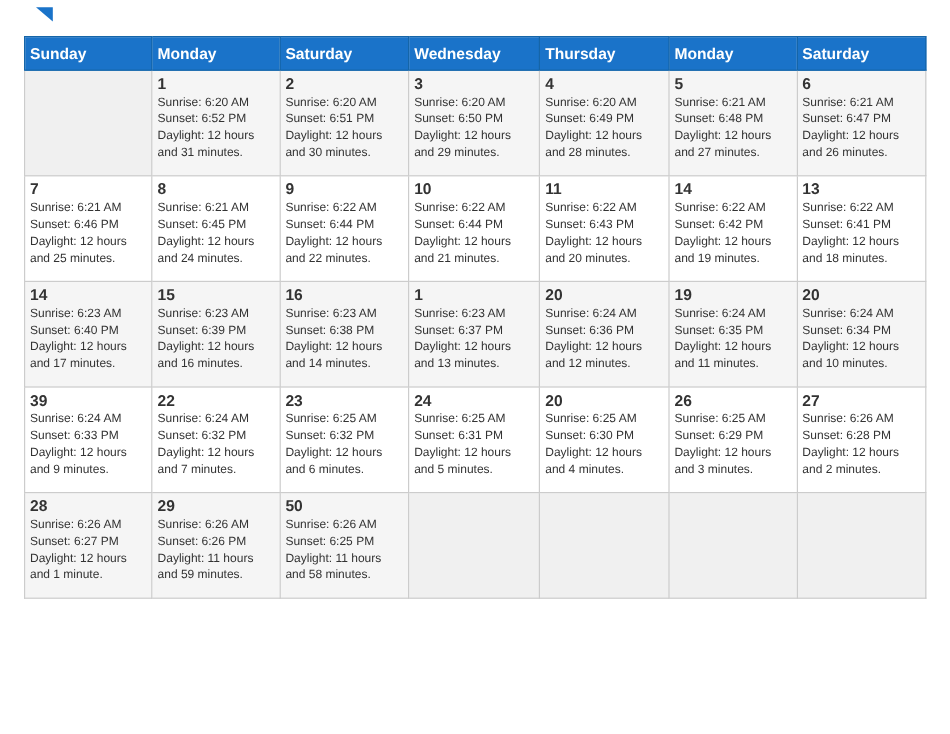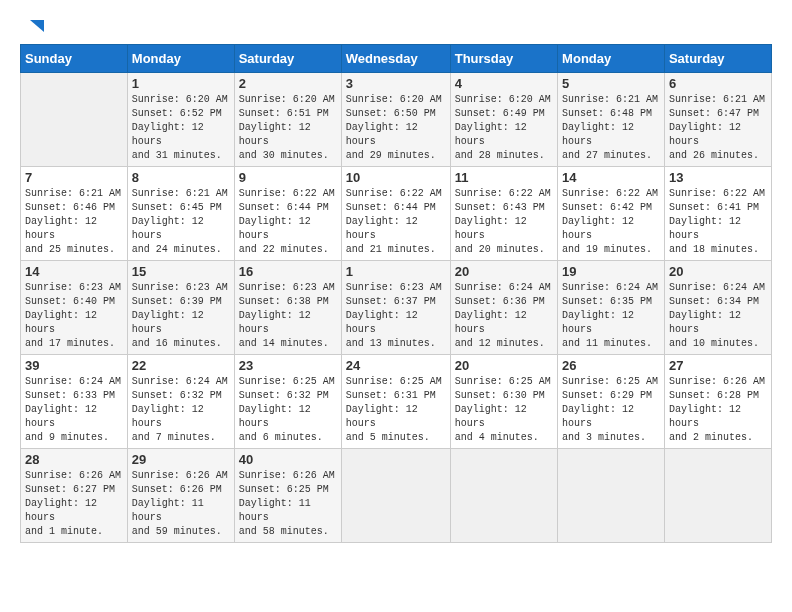--- a/index.html
+++ b/index.html
@@ -6,21 +6,21 @@
     body {
       font-family: Arial, sans-serif;
       background: #fff;
       width: 792px;
       height: 612px;
       overflow: hidden;
     }
     .page {
       width: 792px;
       min-height: 612px;
-      padding: 16px 20px 10px 20px;
+      padding: 2px 20px 10px 20px;
       background: #fff;
     }
     .header {
       display: flex;
       justify-content: space-between;
       align-items: flex-start;
       margin-bottom: 6px;
     }
     .logo {
       display: flex;
@@ -76,21 +76,20 @@
     .day-number {
       font-size: 13px;
       font-weight: bold;
       display: block;
       margin-bottom: 2px;
     }
     .day-info {
       font-size: 10px;
       color: #333;
       line-height: 1.4;
-      font-family: Liberation Mono, monospace;
     }
     .row-shade td {
       background: #f5f5f5;
     }
     .row-shade td.empty {
       background: #f0f0f0;
     }
   </style>
 </head>
 <body>
@@ -248,21 +247,21 @@
         <tr class="row-shade">
           <td>
             <span class="day-number">28</span>
             <div class="day-info">Sunrise: 6:26 AM<br>Sunset: 6:27 PM<br>Daylight: 12 hours<br>and 1 minute.</div>
           </td>
           <td>
             <span class="day-number">29</span>
             <div class="day-info">Sunrise: 6:26 AM<br>Sunset: 6:26 PM<br>Daylight: 11 hours<br>and 59 minutes.</div>
           </td>
           <td>
-            <span class="day-number">40</span>
+            <span class="day-number">50</span>
             <div class="day-info">Sunrise: 6:26 AM<br>Sunset: 6:25 PM<br>Daylight: 11 hours<br>and 58 minutes.</div>
           </td>
           <td class="empty"></td>
           <td class="empty"></td>
           <td class="empty"></td>
           <td class="empty"></td>
         </tr>
       </tbody>
   </table>
 </div>

